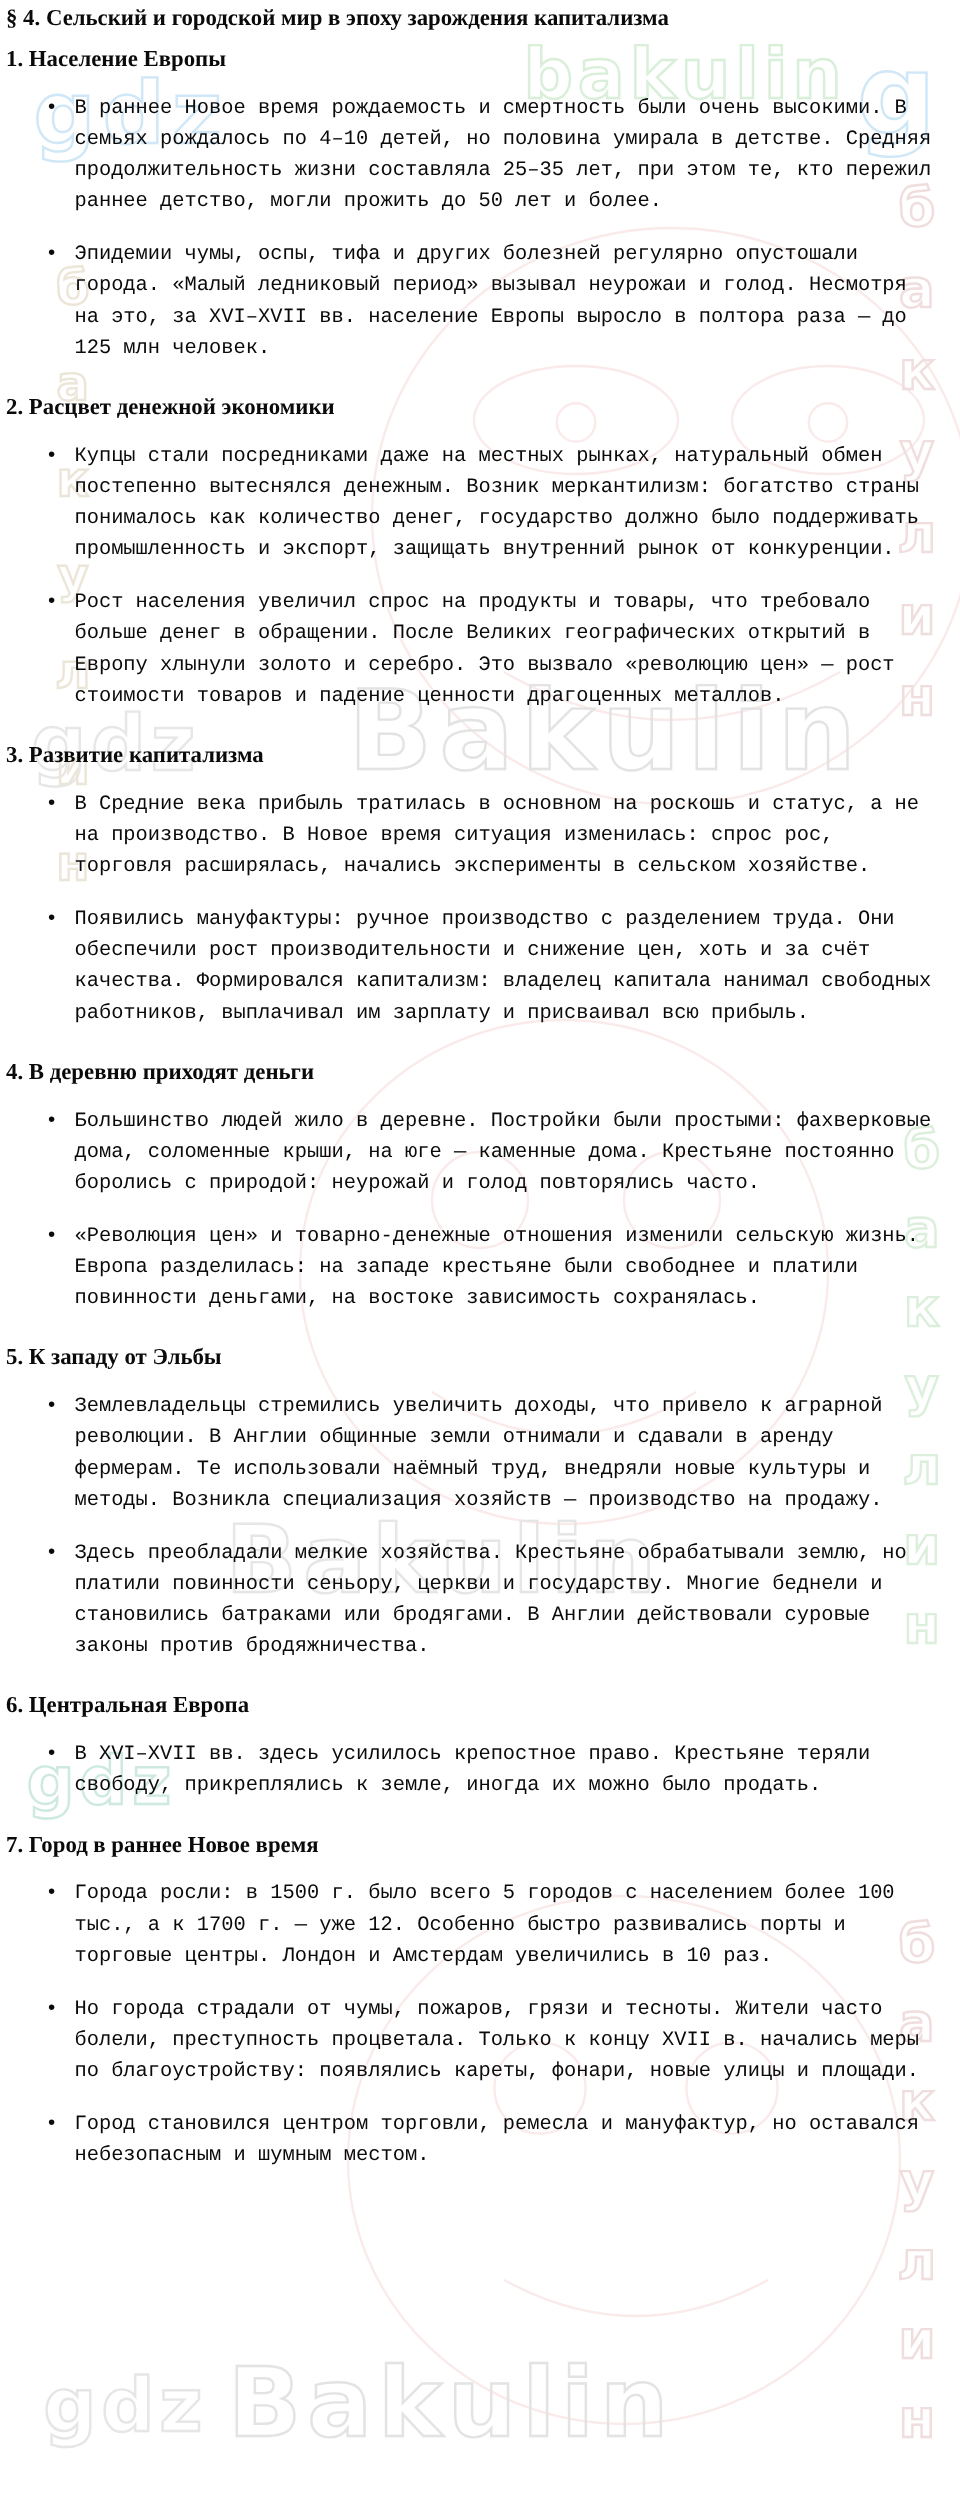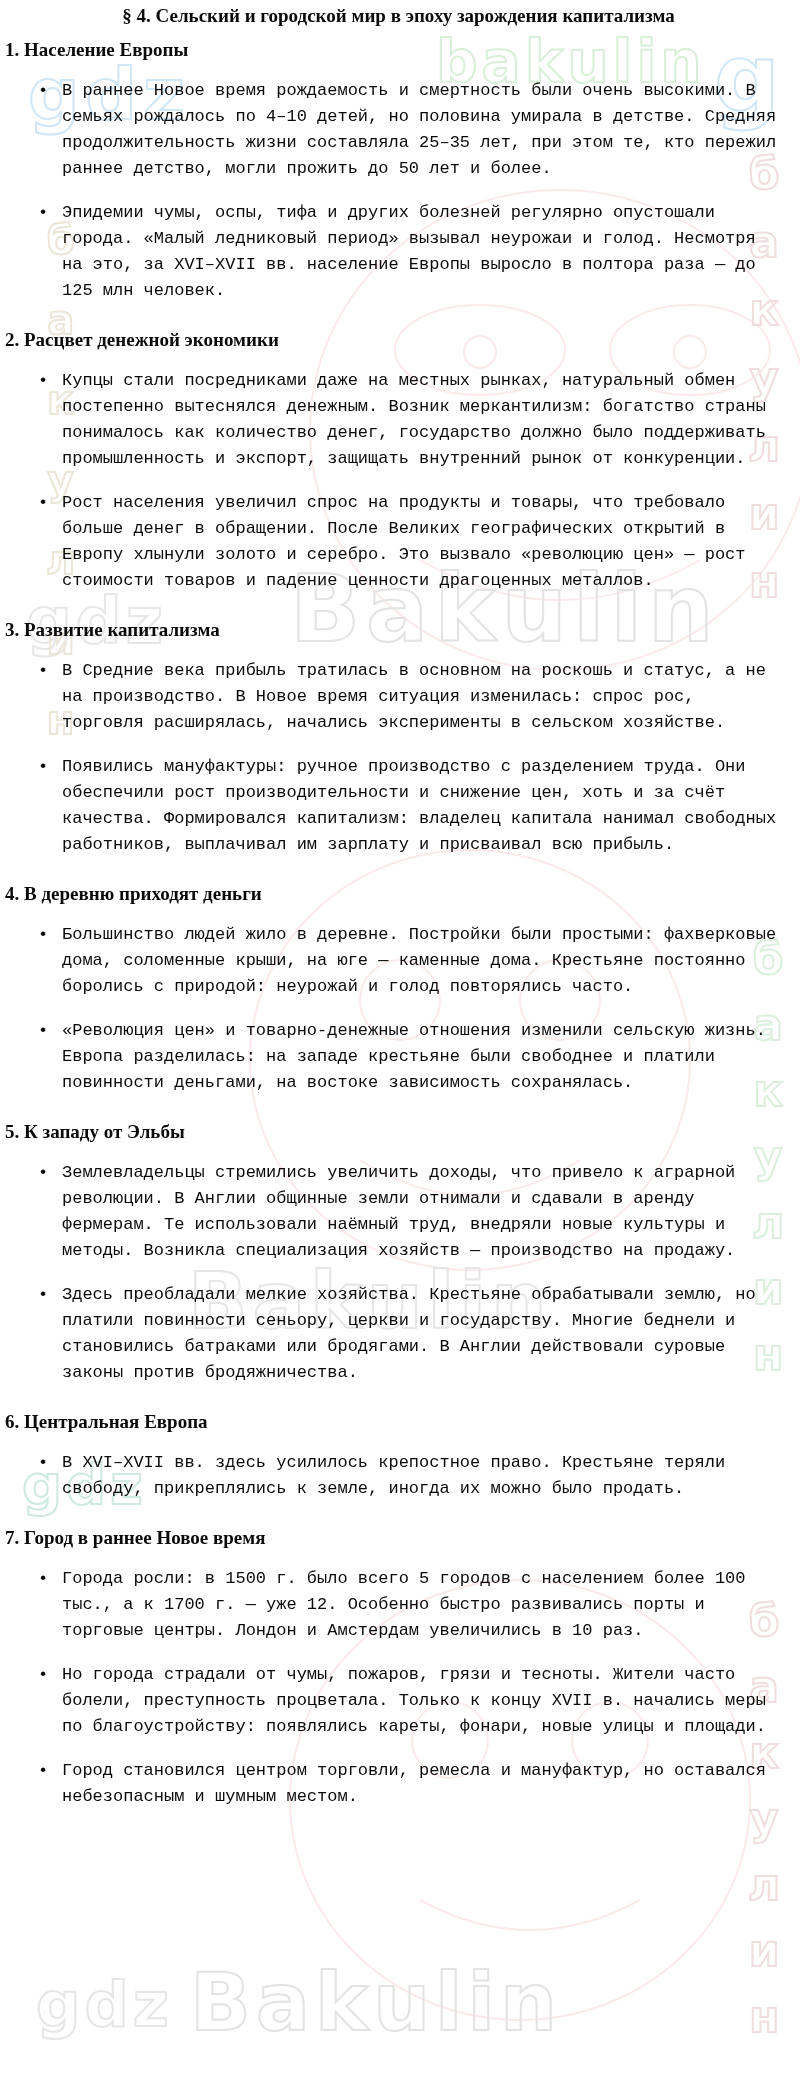--- a/index.html
+++ b/index.html
@@ -43,21 +43,20 @@
   .content {
     position: relative;
     z-index: 2;
     padding: 4px 8px 0 5px;
   }
   .doc-title {
     font-size: 19px;
     line-height: 24px;
     font-weight: 700;
     margin: 0 0 10px 0;
-    text-align: center;
   }
   .section-heading {
     font-size: 19px;
     line-height: 24px;
     font-weight: 700;
     margin: 24px 0 10px 0;
   }
   section:first-of-type .section-heading { margin-top: 0; }
   ul.bullet-list {
     list-style: none;

